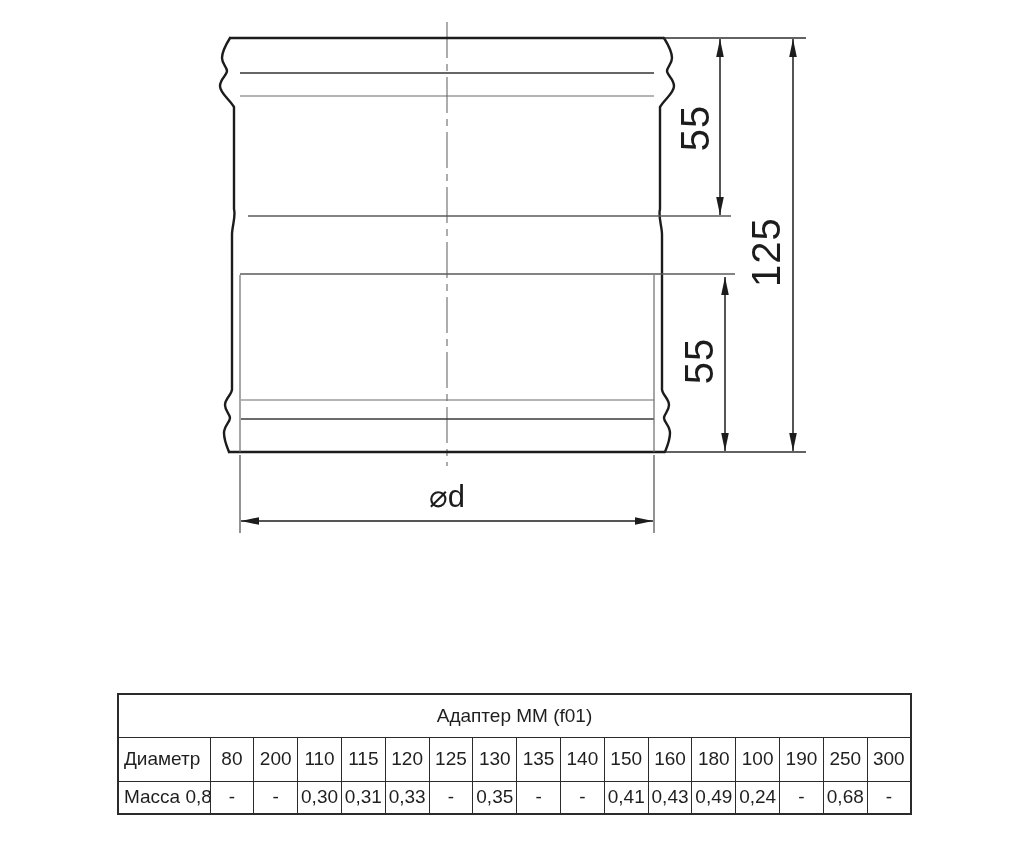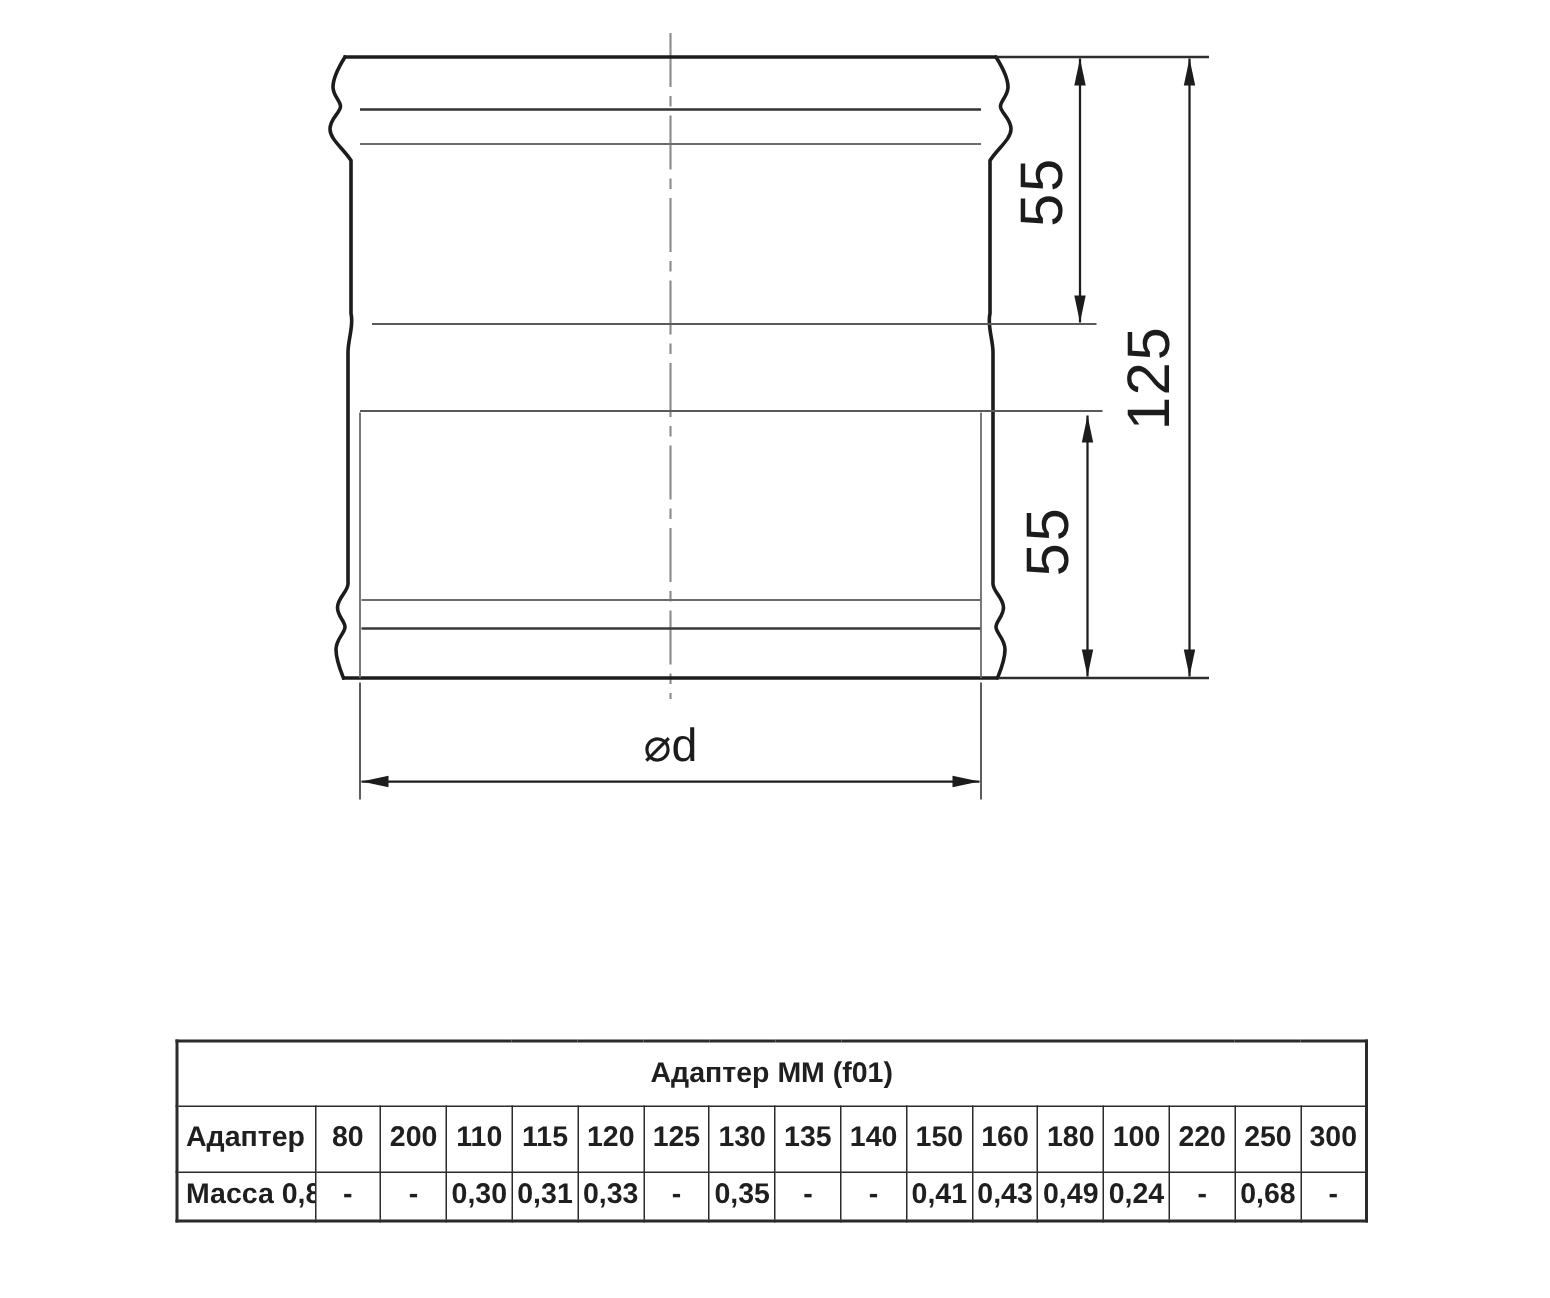--- a/index.html
+++ b/index.html
@@ -15,21 +15,21 @@
   .spec-table{
     position:absolute;left:117px;top:693px;width:795px;height:122px;
   }
   .spec-table table{
     border-collapse:collapse;table-layout:fixed;width:100%;height:100%;
     font-size:19px;color:#1f1f1f;
   }
   .spec-table td,.spec-table th{
     border:1.5px solid #2b2b2b;
     padding:0;vertical-align:middle;text-align:center;
-    font-weight:bold;overflow:hidden;white-space:nowrap;
+    font-weight:normal;overflow:hidden;white-space:nowrap;
   }
   .spec-table table{border:2.5px solid #2b2b2b;}
   .spec-table .title-cell{text-align:center;font-size:19px;}
   .spec-table .row-label{text-align:left;padding-left:5px;}
 </style>
 </head>
 <body>
 
 <div class="drawing-wrap">
 <svg width="1033" height="865" viewBox="0 0 1033 865">
@@ -111,35 +111,35 @@
         <col>
         <col>
         <col>
         <col>
     </colgroup>
     <tbody>
         <tr style="height:31px">
       <td class="title-cell" colspan="17">Адаптер ММ (f01)</td>
     </tr>
     <tr style="height:31px">
-      <td class="row-label">Адаптер</td>
+      <td class="row-label">Диаметр</td>
       <td>80</td>
       <td>200</td>
       <td>110</td>
       <td>115</td>
       <td>120</td>
       <td>125</td>
       <td>130</td>
       <td>135</td>
       <td>140</td>
       <td>150</td>
       <td>160</td>
       <td>180</td>
       <td>100</td>
-      <td>220</td>
+      <td>190</td>
       <td>250</td>
       <td>300</td>
     </tr>
     <tr style="height:18px">
       <td class="row-label">Масса 0,8</td>
       <td>-</td>
       <td>-</td>
       <td>0,30</td>
       <td>0,31</td>
       <td>0,33</td>

